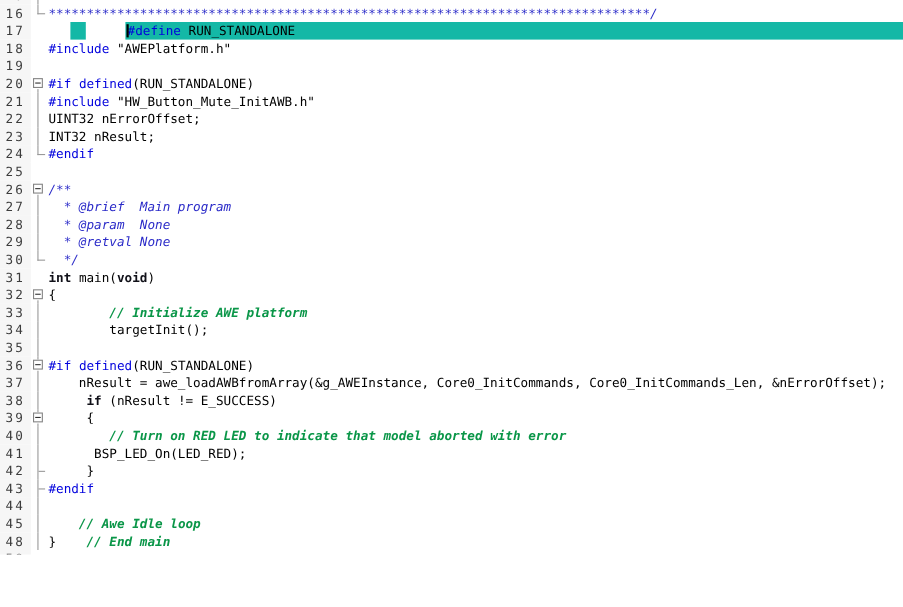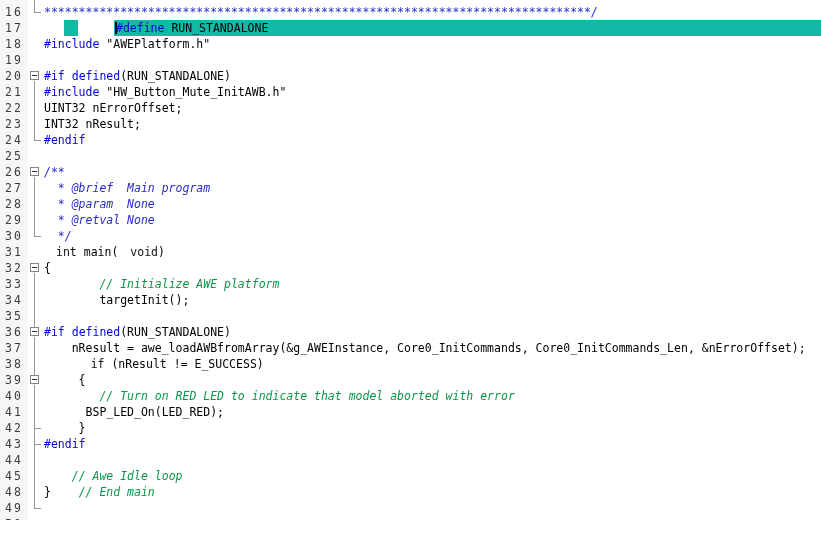--- a/index.html
+++ b/index.html
@@ -24,23 +24,23 @@
     background:#f6f6f6;color:#3c3c3c;
     padding-left:5px;letter-spacing:2px;
     user-select:none;
   }
   .fold{flex:none;width:14px;position:relative;background:transparent;}
   .code{flex:1;position:relative;padding-left:2px;color:#000;}
   .row.cur{position:relative;z-index:1;gap:36px;}
   .row.cur .fold,.row.cur .code{background:#14b8a6;}
   
   .pp{color:#0202dd;}
-  .kw{color:#101018;font-weight:normal;margin-left:12px;}
+  .kw{color:#101018;font-weight:bold;}
   .doc{color:#2a2ac8;font-style:italic;}
-  .com{color:#0a9648;font-style:italic;}
+  .com{color:#0a9648;font-style:italic;font-weight:bold;}
   .txt{color:#000000;}
   
   .fold::before,.fold::after{content:"";position:absolute;background:#999;}
   .fold-none::before,.fold-none::after{display:none;}
   .fold-v::before{left:6px;top:0;bottom:0;width:1px;}
   .fold-v::after{display:none;}
   .fold-end::before{left:6px;top:0;height:9px;width:1px;}
   .fold-end::after{left:6px;top:8px;width:7px;height:1px;}
   .fold-vtick::before{left:6px;top:0;bottom:0;width:1px;}
   .fold-vtick::after{left:7px;top:8px;width:6px;height:1px;}
@@ -222,25 +222,20 @@
       <div class="row">
     <span class="num">45</span>
     <span class="fold fold-v"></span>
     <span class="code"><span class="txt">    </span><span class="com">// Awe Idle loop</span></span>
   </div>
       <div class="row">
     <span class="num">48</span>
     <span class="fold fold-v"></span>
     <span class="code"><span class="txt">}    </span><span class="com">// End main</span></span>
   </div>
-      <div class="row">
-    <span class="num">49</span>
-    <span class="fold fold-end"></span>
-    <span class="code"></span>
-  </div>
       <div class="partial-bottom">
         <div class="row">
     <span class="num">50</span>
     <span class="fold fold-none"></span>
     <span class="code"></span>
   </div>
       </div>
     </div>
 </div>
 

